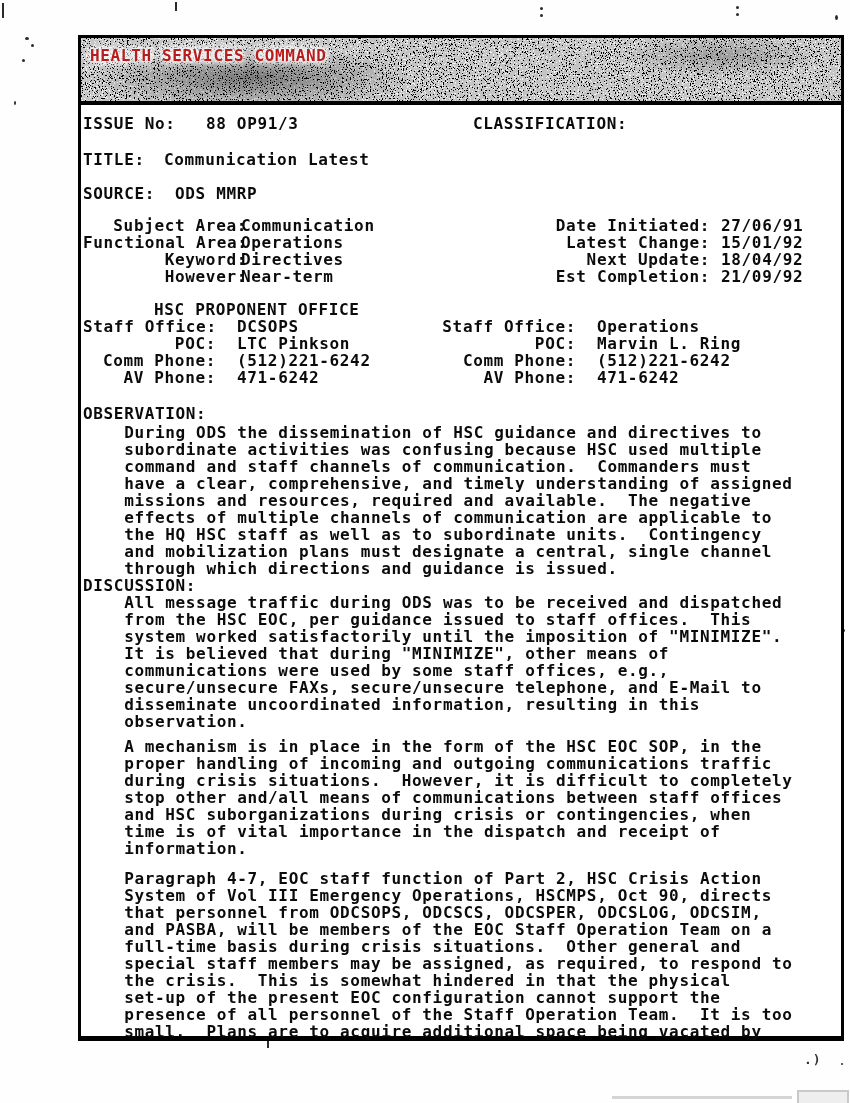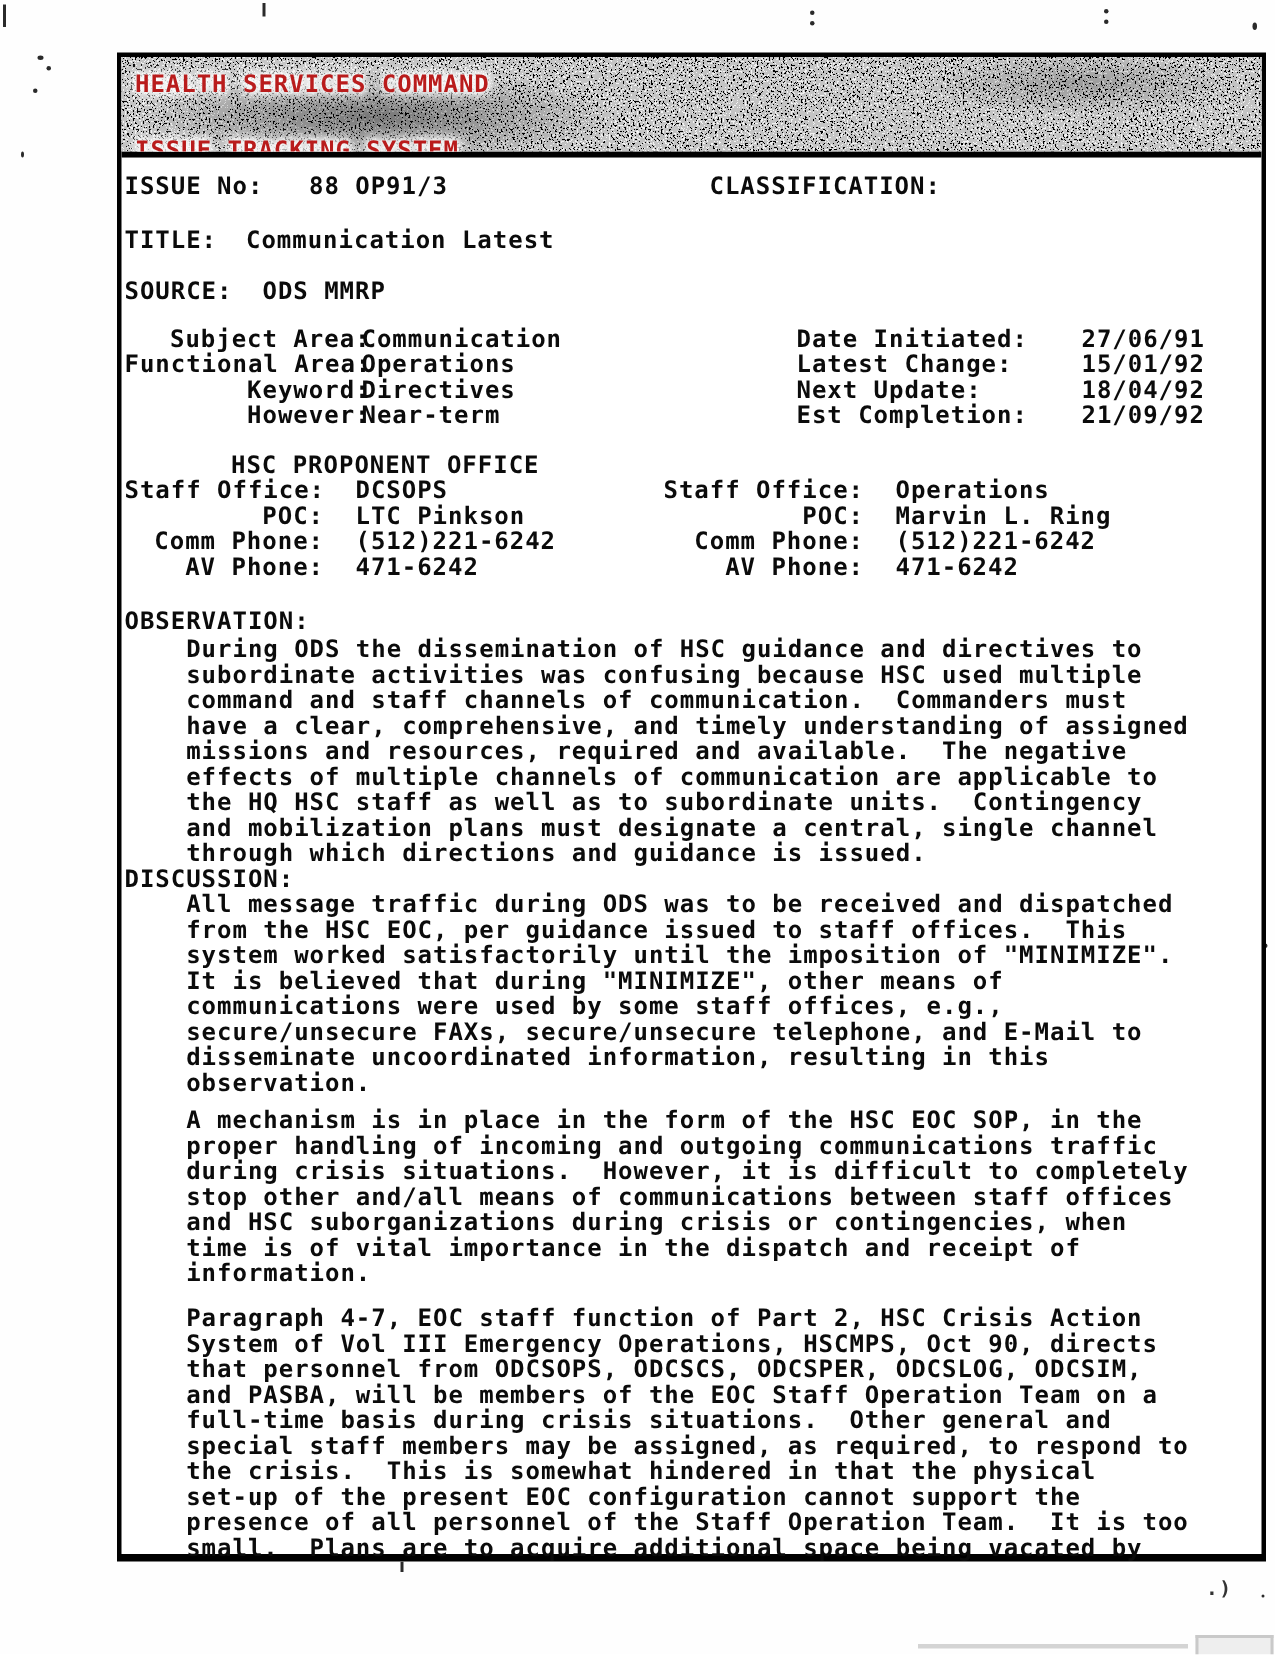--- a/index.html
+++ b/index.html
@@ -32,21 +32,21 @@
     text-shadow:0 0 3px #fff, 0 0 5px #fff, 0 0 7px #fff, 0 0 9px #fff, 0 0 11px #fff;
   }
   
   .tl, .para {
     position:absolute; white-space:pre; margin:0;
     font-size:16px; line-height:17px; letter-spacing:0.65px;
     font-family:"DejaVu Sans Mono", monospace; font-weight:bold; color:#0b0b0b;
   }
   .lab-l { left:2px;   width:164px; text-align:right; }
   .val-l { left:160px; }
-  .lab-r { left:450px; width:179px; }
+  .lab-r { left:450px; width:179px; text-align:right; }
   .val-r { left:640px; }
   .plab  { left:2px;   width:133px; text-align:right; }
   .pval  { left:156px; }
   .rlab  { left:300px; width:195px; text-align:right; }
   .rval  { left:516px; }
   
   .speck { position:absolute; background:#2a2a2a; border-radius:50%; }
   .tick  { position:absolute; background:#2a2a2a; }
   .corner-mark { position:absolute; left:804px; top:1052px; font-size:13px;
                  letter-spacing:1px; color:#333; white-space:pre; }
@@ -91,21 +91,20 @@
             <feFuncG type="discrete" tableValues="0 0 0.55 0.9 1"></feFuncG>
             <feFuncB type="discrete" tableValues="0 0 0.55 0.9 1"></feFuncB>
             <feFuncA type="linear" slope="0" intercept="1"></feFuncA>
           </feComponentTransfer>
         </filter>
         <rect width="100%" height="100%" fill="#ffffff"></rect>
         <rect width="100%" height="100%" filter="url(#bandnoise)"></rect>
       </svg>
       <div class="band-shade"></div>
       <div class="band-line" style="top:9px">HEALTH SERVICES COMMAND</div>
-      <div class="band-line" style="top:53px">ISSUE TRACKING SYSTEM</div>
     </div>
 
     <span class="tl" style="left:2px;top:77px">ISSUE No:</span>
     <span class="tl" style="left:125px;top:77px">88 OP91/3</span>
     <span class="tl" style="left:392px;top:77px">CLASSIFICATION:</span>
 
     <span class="tl" style="left:2px;top:113px">TITLE:</span>
     <span class="tl" style="left:83px;top:113px">Communication Latest</span>
 
     <span class="tl" style="left:2px;top:147px">SOURCE:</span>

